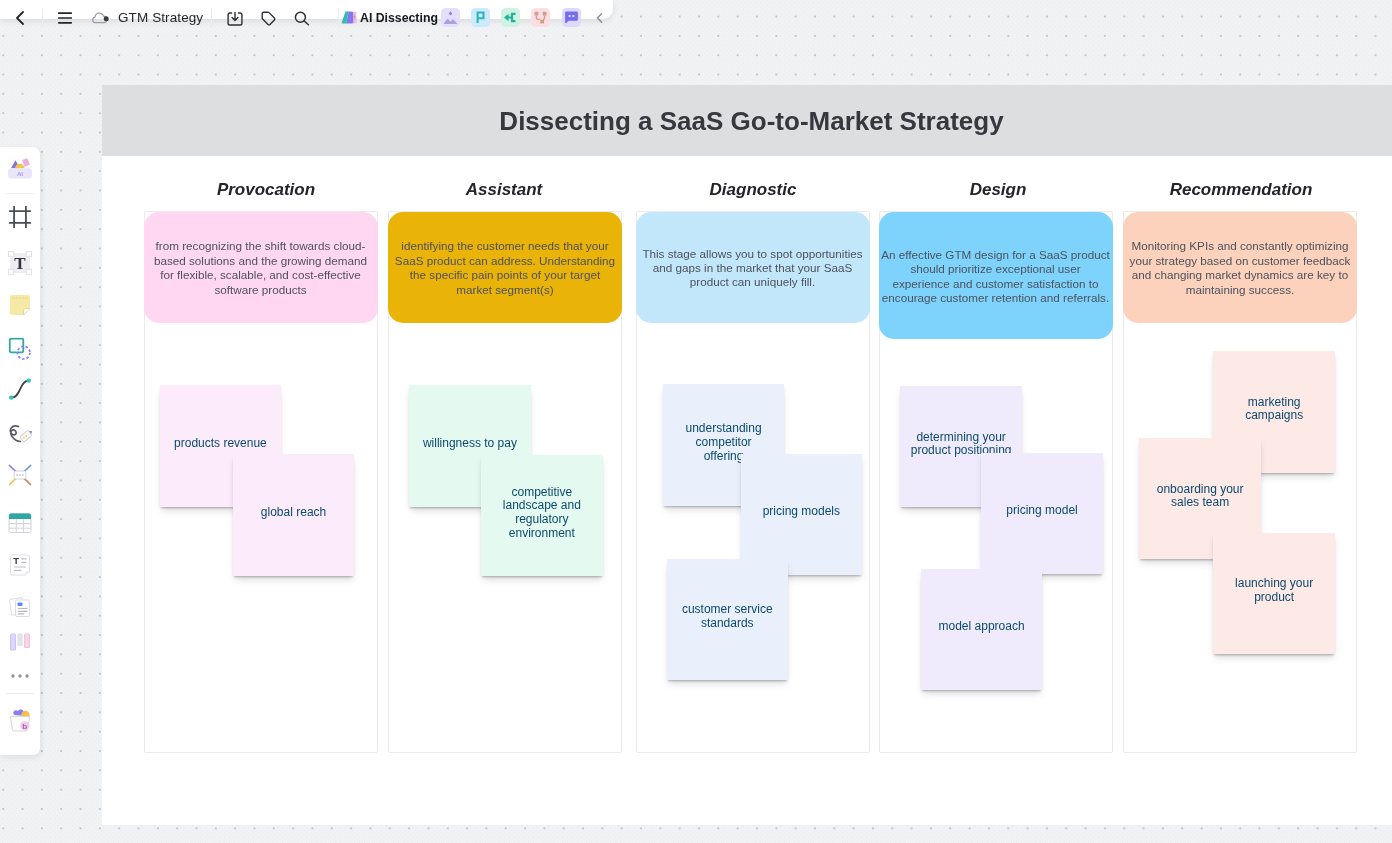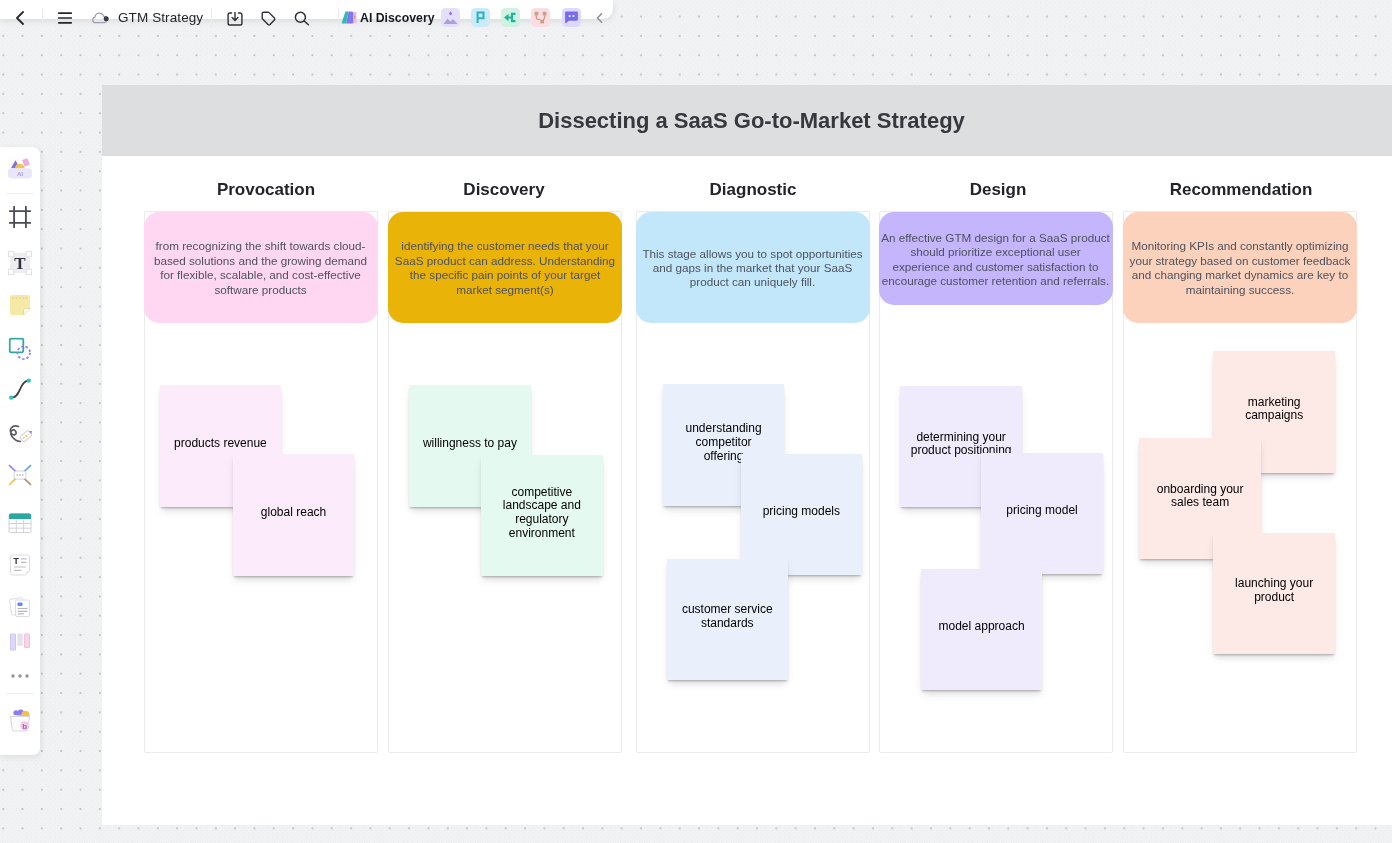--- a/index.html
+++ b/index.html
@@ -15,30 +15,30 @@
       radial-gradient(circle, #eaeaed 0.7px, transparent 0.9px);
     background-size: 19.33px 19.33px, 4.83px 4.83px, 4.83px 4.83px;
     background-position: 12.9px 6.9px, 0 0, 2.4px 2.4px;
     position:relative;
   }
   .board { position:absolute; left:102px; top:84.5px; width:1290px; height:740.5px; background:#ffffff; }
   .band { position:absolute; left:0; top:0; width:100%; height:71.5px; background:#dcdee0; }
   .band .title {
     position:absolute; left:0; top:1.5px; width:100%; height:70px;
     display:flex; align-items:center; justify-content:center; padding-left:9px;
-    font-size:22px; font-weight:700; color:#36383e; letter-spacing:0px;
+    font-size:26px; font-weight:700; color:#36383e; letter-spacing:0px;
   }
-  .coltitle { position:absolute; top:180px; font-size:17px; font-weight:700; color:#22242a; transform:translateX(-50%); white-space:nowrap; }
+  .coltitle { position:absolute; top:180px; font-size:17px; font-weight:700; color:#22242a; transform:translateX(-50%); white-space:nowrap;font-style:italic; }
   .card { position:absolute; top:210.5px; width:234px; height:542.5px; background:#fff; border:1px solid #ebebee; border-radius:2px; }
   .hdr { position:absolute; top:212px; width:234px; height:110.5px; border-radius:15px;
          display:flex; align-items:center; justify-content:center; text-align:center;
          font-size:11.7px; line-height:14.4px; color:#4d525e; padding:12px 0 10px 0; white-space:nowrap; }
   .note { position:absolute; width:121.5px; height:121.5px;
           display:flex; align-items:center; justify-content:center; text-align:center;
-          font-size:12px; line-height:13.6px; color:#000000; padding:4px 4px 8.6px 4px;
+          font-size:12px; line-height:13.6px; color:#0c4a6e; padding:4px 4px 8.6px 4px;
           box-shadow: 0 2px 2px -1px rgba(100,90,100,0.45), 0 5px 7px -2px rgba(100,90,100,0.25); }
   
   .toolbar { position:absolute; left:0; top:0; width:613px; height:19px; background:#fff;
              border-radius:0 0 10px 0; box-shadow:0 2px 6px rgba(20,20,40,0.10);
              display:flex; align-items:center; }
   .sep { width:1px; height:20px; background:#ececef; }
   
   .sidebar { position:absolute; left:0; top:147px; width:40px; height:608px; background:#fff;
              border-radius:0 7px 7px 0; box-shadow:1px 2px 6px rgba(20,20,40,0.09); }
   .sideicon { position:absolute; left:50%; transform:translate(-50%,-50%); }
@@ -47,35 +47,35 @@
 </head>
 <body>
 
 <div class="board">
   <div class="band">
       <div class="title">Dissecting a SaaS Go-to-Market Strategy</div>
     </div>
 </div>
 
 <div class="coltitle" style="left:266px;">Provocation</div>
-<div class="coltitle" style="left:504px;">Discovery</div>
+<div class="coltitle" style="left:504px;">Assistant</div>
 <div class="coltitle" style="left:753px;">Diagnostic</div>
 <div class="coltitle" style="left:998px;">Design</div>
 <div class="coltitle" style="left:1241px;">Recommendation</div>
 
 <div class="card" style="left:143.5px;"></div>
 <div class="card" style="left:388px;"></div>
 <div class="card" style="left:635.5px;"></div>
 <div class="card" style="left:878.5px;"></div>
 <div class="card" style="left:1123px;"></div>
 
 <div class="hdr" style="left:143.5px; background:#ffd7f3;">from recognizing the shift towards cloud-<br>based solutions and the growing demand<br>for flexible, scalable, and cost-effective<br>software products</div>
 <div class="hdr" style="left:388px; background:#eab308;">identifying the customer needs that your<br>SaaS product can address. Understanding<br>the specific pain points of your target<br>market segment(s)</div>
 <div class="hdr" style="left:635.5px; background:#c2e7fb;">This stage allows you to spot opportunities<br>and gaps in the market that your SaaS<br>product can uniquely fill.</div>
-<div class="hdr" style="left:878.5px; height:93px; background:#c4b5fd;">An effective GTM design for a SaaS product<br>should prioritize exceptional user<br>experience and customer satisfaction to<br>encourage customer retention and referrals.</div>
+<div class="hdr" style="left:878.5px; height:127px; background:#7dd3fc;">An effective GTM design for a SaaS product<br>should prioritize exceptional user<br>experience and customer satisfaction to<br>encourage customer retention and referrals.</div>
 <div class="hdr" style="left:1123px; background:#fcd2bc;">Monitoring KPIs and constantly optimizing<br>your strategy based on customer feedback<br>and changing market dynamics are key to<br>maintaining success.</div>
 
 <div class="note" style="left:159.7px; top:385.2px; background:#fcebfa;">products revenue</div>
 <div class="note" style="left:232.8px; top:454px;  background:#fcebfa;">global reach</div>
 
 <div class="note" style="left:409.2px; top:385.2px; background:#e4f9f0;">willingness to pay</div>
 <div class="note" style="left:481.1px; top:454.5px; background:#e4f9f0;">competitive<br>landscape and<br>regulatory<br>environment</div>
 
 <div class="note" style="left:662.8px; top:384.4px; background:#e9effb;">understanding<br>competitor<br>offering</div>
 <div class="note" style="left:740.6px; top:453.7px; background:#e9effb;">pricing models</div>
@@ -121,21 +121,21 @@
     <path d="M10.2 10.0 L14.4 13.8" stroke="#2c2f35" stroke-width="1.5" stroke-linecap="round"></path>
   </svg>
   <div class="sep" style="position:absolute;left:338px;top:8px;"></div>
 
   <svg style="position:absolute;left:341px;top:11px;" width="18" height="13" viewBox="0 0 18 13" fill="none">
     <path d="M0.6 12.6 L4.4 0.4 L7.6 0.4 L5.2 12.6 Z" fill="#2ebdaa"></path>
     <path d="M5.2 12.6 L7.6 0.4 L10.2 0.4 C11.8 0.4 12.8 1.6 12.8 3.2 L12.8 10 C12.8 11.6 11.7 12.6 10.2 12.6 Z" fill="#8276f2"></path>
     <path d="M12.2 0.9 H15.4 V12.3 H12.2 Z" fill="#ecb9dd"></path>
     <path d="M13.6 4.2 l0.9 1.8 -0.9 1.8 -0.9 -1.8 Z" fill="#c99a72"></path>
   </svg>
-  <div style="position:absolute;left:360px;top:10.5px;font-size:12.3px;color:#16191f;font-weight:700;">AI Discovery</div>
+  <div style="position:absolute;left:360px;top:10.5px;font-size:12.3px;color:#16191f;font-weight:700;">AI Dissecting</div>
 
   <div style="position:absolute;left:440.5px;top:8px;width:19px;height:19px;border-radius:4.5px;background:#e5dffb;">
     <svg width="19" height="19" viewBox="0 0 19 19">
       <path d="M9.5 3.2 l1.7 2.6 -1.7 1.4 -1.7 -1.4 Z" fill="#8b72ee"></path>
       <path d="M2.5 16 L6.5 10.5 L9.5 13.5 L12 11 L16.5 16 Z" fill="#a9a3dc"></path>
     </svg>
   </div>
 
   <div style="position:absolute;left:470.5px;top:8px;width:19px;height:19px;border-radius:4.5px;background:#cdeafc;">
     <svg width="19" height="19" viewBox="0 0 19 19" fill="none">

